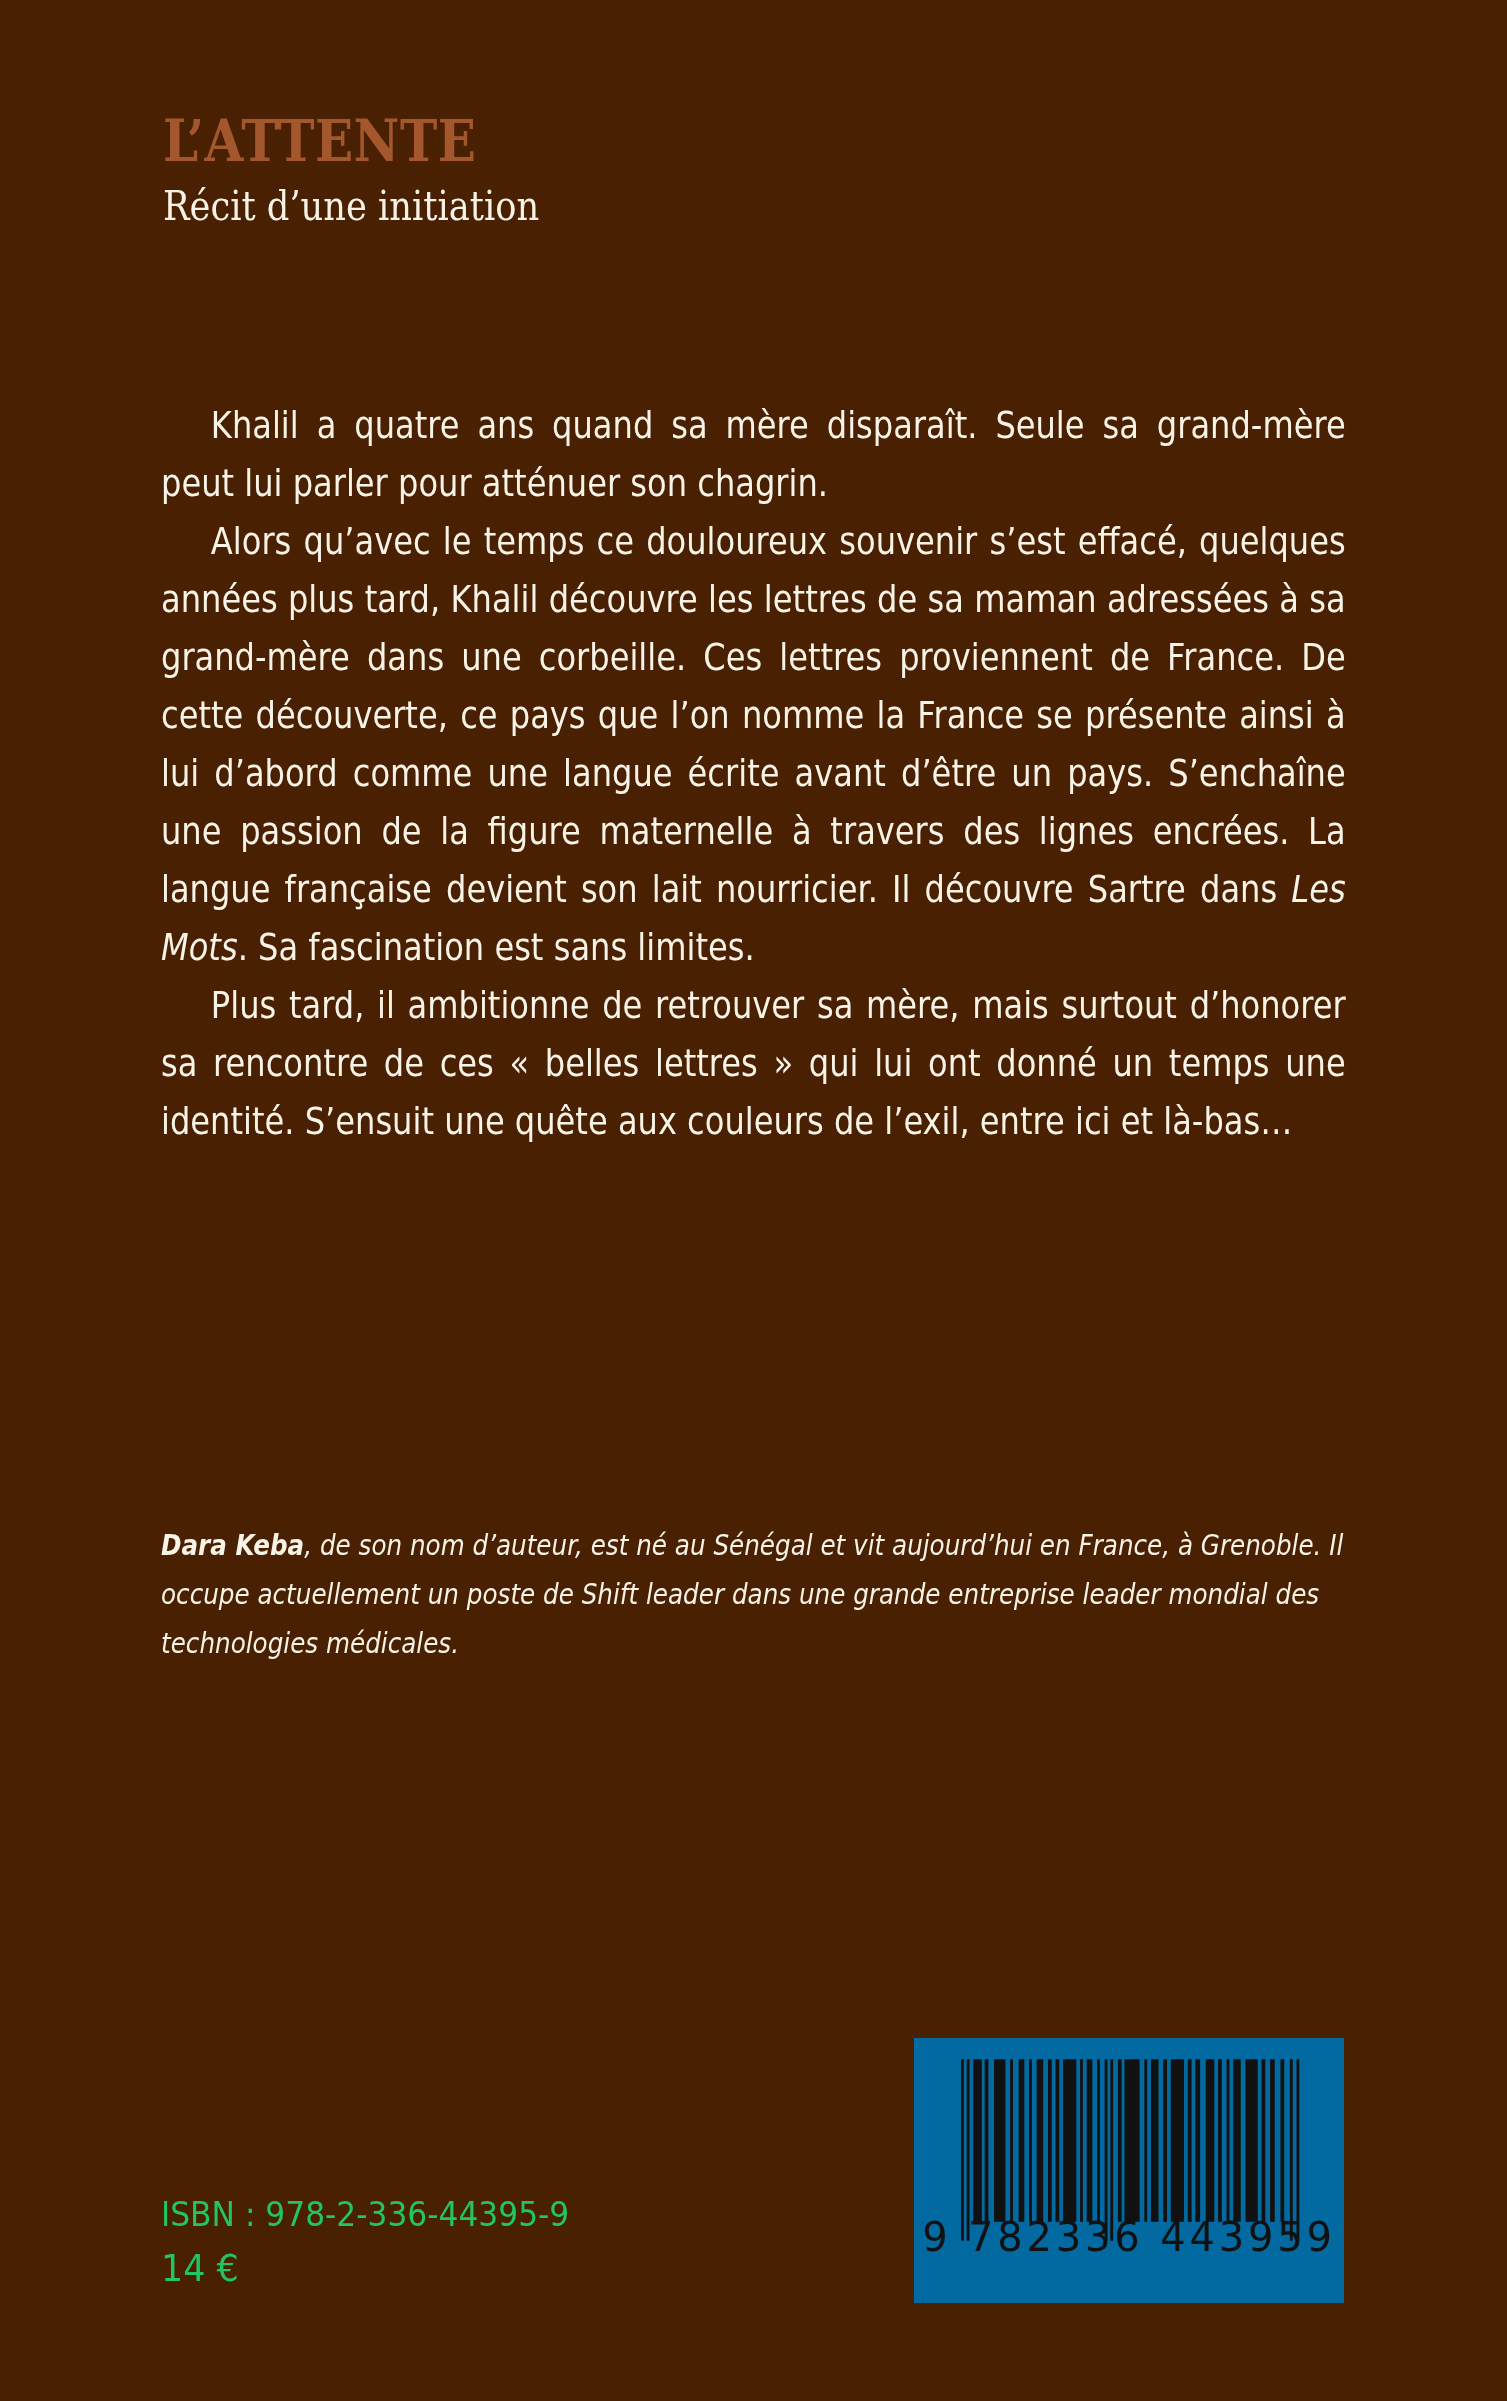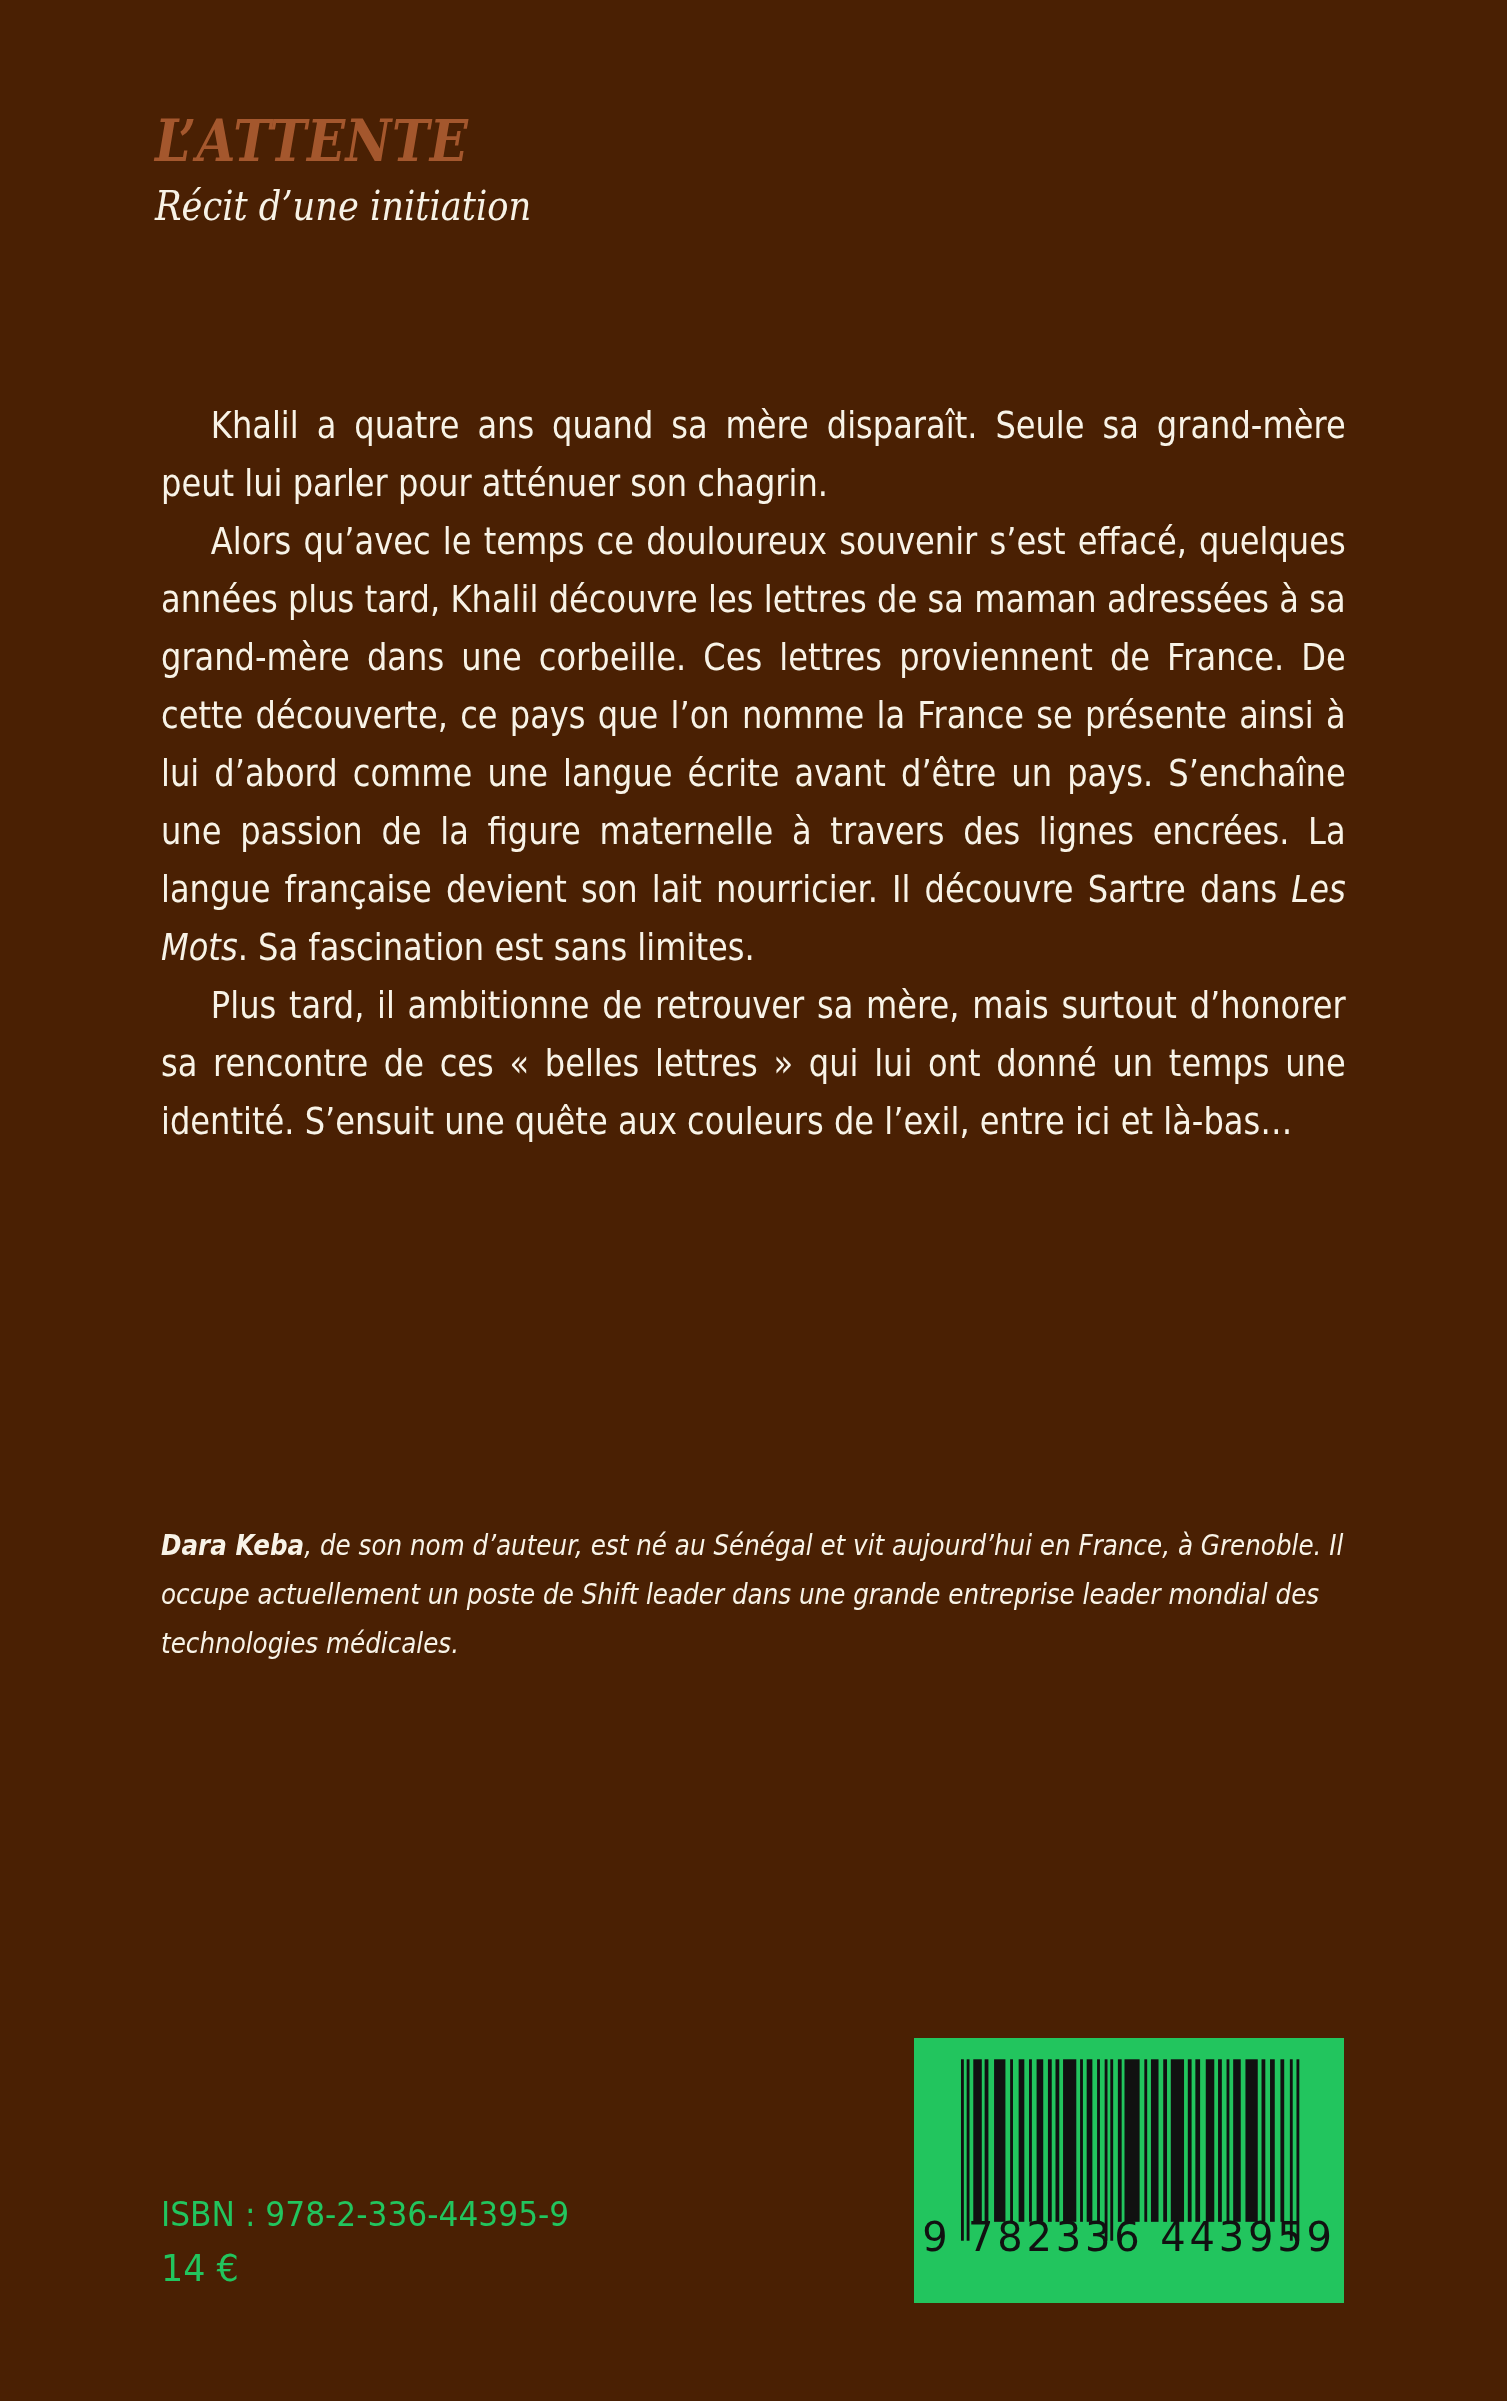--- a/index.html
+++ b/index.html
@@ -17,24 +17,23 @@
 
   .cover {
     position: absolute;
     inset: 0;
     background: #4a2003;
   }
 
   
   .title-block {
     position: absolute;
-    left: 155px;
+    left: 163px;
     top: 112px;
     width: 1183px;
-    font-style: italic;
   }
   .book-title {
     font-family: "DejaVu Serif", "Liberation Serif", serif;
     font-weight: 700;
     font-size: 57px;
     line-height: 1.0;
     letter-spacing: 0.5px;
     color: #a4572d;
     margin: 0;
     transform: scaleX(0.88);
@@ -122,21 +121,21 @@
     white-space: nowrap;
   }
 
   
   .barcode-panel {
     position: absolute;
     left: 914px;
     top: 2038px;
     width: 430px;
     height: 265px;
-    background: #22c55e;
+    background: #0369a1;
     box-sizing: border-box;
     padding-left: 8px;
   }
   .barcode-inner {
     position: absolute;
     left: 47px;
     top: 21px;
     width: 344px;
     height: 182px;
   }

